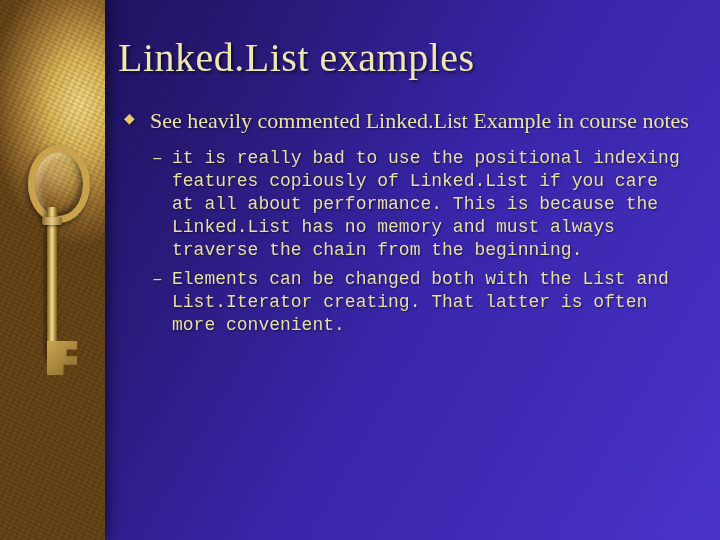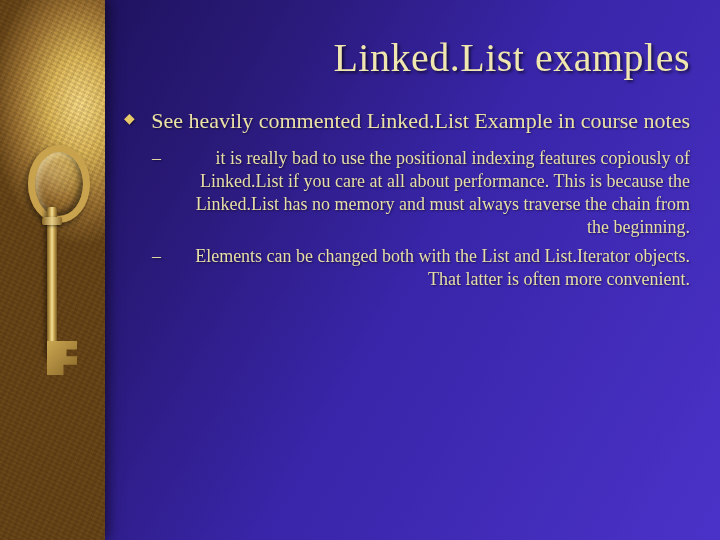--- a/index.html
+++ b/index.html
@@ -10,21 +10,20 @@
     overflow: hidden;
     font-family: "Times New Roman", Times, serif;
     background: #000;
   }
   .slide {
     position: relative;
     width: 720px;
     height: 540px;
     background: linear-gradient(120deg, #1a0f52 0%, #2a1a7a 30%, #3825a8 55%, #4a32c8 100%);
     color: #e8dfa8;
-    text-align: right;
   }
   .sidebar {
     position: absolute;
     left: 0;
     top: 0;
     width: 105px;
     height: 540px;
     overflow: hidden;
     box-shadow: inset -12px 0 24px rgba(0,0,0,0.4), 4px 0 12px rgba(0,0,0,0.5);
   }
@@ -136,21 +135,21 @@
     font-size: 14px;
     color: #e8c96a;
   }
   ul.sub {
     list-style: none;
     margin: 10px 0 12px 34px;
     padding: 0;
     font-size: 18px;
     line-height: 1.28;
     color: #e8dfa8;
-    font-family: Liberation Serif, serif;
+    font-family: Liberation Mono, monospace;
   }
   ul.sub > li {
     position: relative;
     padding-left: 20px;
     margin-bottom: 6px;
     text-shadow: 1px 1px 2px rgba(0,0,0,0.5);
   }
   ul.sub > li::before {
     content: "–";
     position: absolute;
@@ -176,17 +175,17 @@
 
   <div class="content">
     <h1 class="title">Linked.List examples</h1>
 
     <ul class="top">
       <li>See heavily commented Linked.List Example in course notes</li>
     </ul>
 
     <ul class="sub">
       <li>it is really bad to use the positional indexing features copiously of Linked.List if you care at all about performance. This is because the Linked.List has no memory and must always traverse the chain from the beginning.</li>
-      <li>Elements can be changed both with the List and List.Iterator objects. That latter is often more convenient.</li>
+      <li>Elements can be changed both with the List and List.Iterator creating. That latter is often more convenient.</li>
     </ul>
   </div>
 
 </div>
 
 </body></html>

